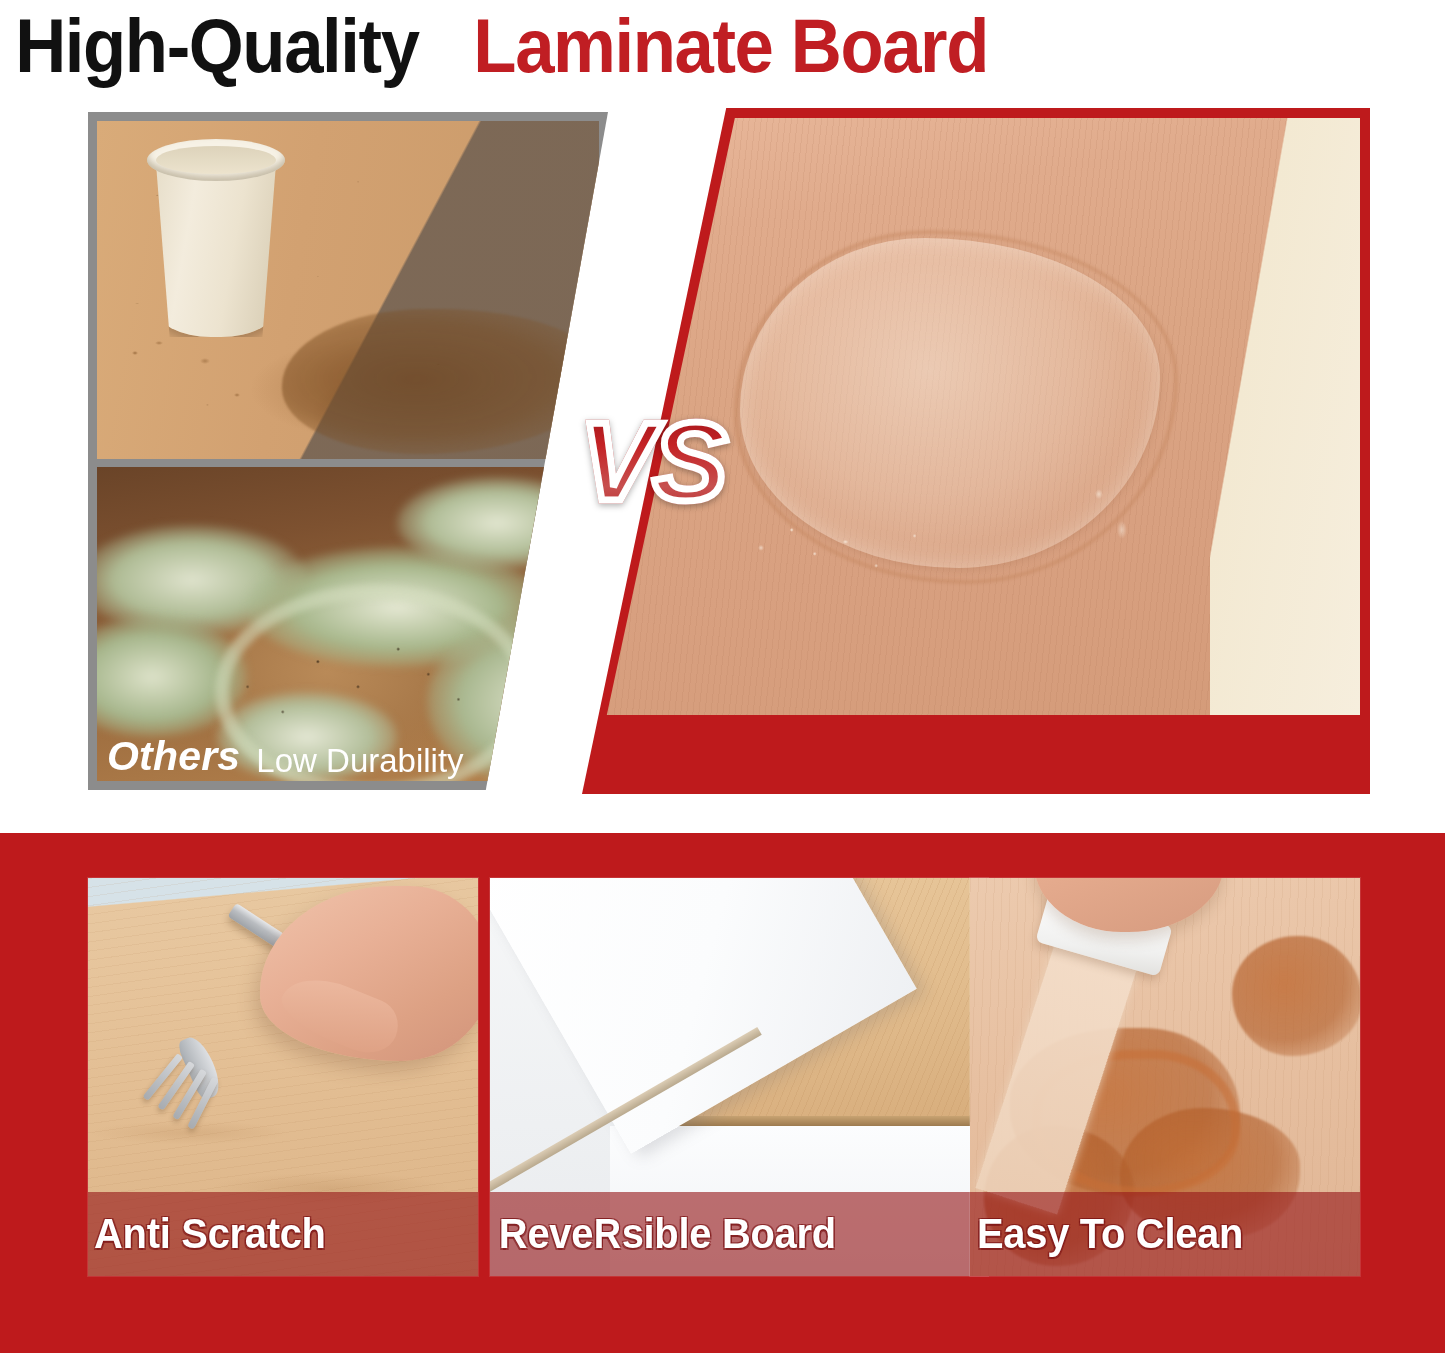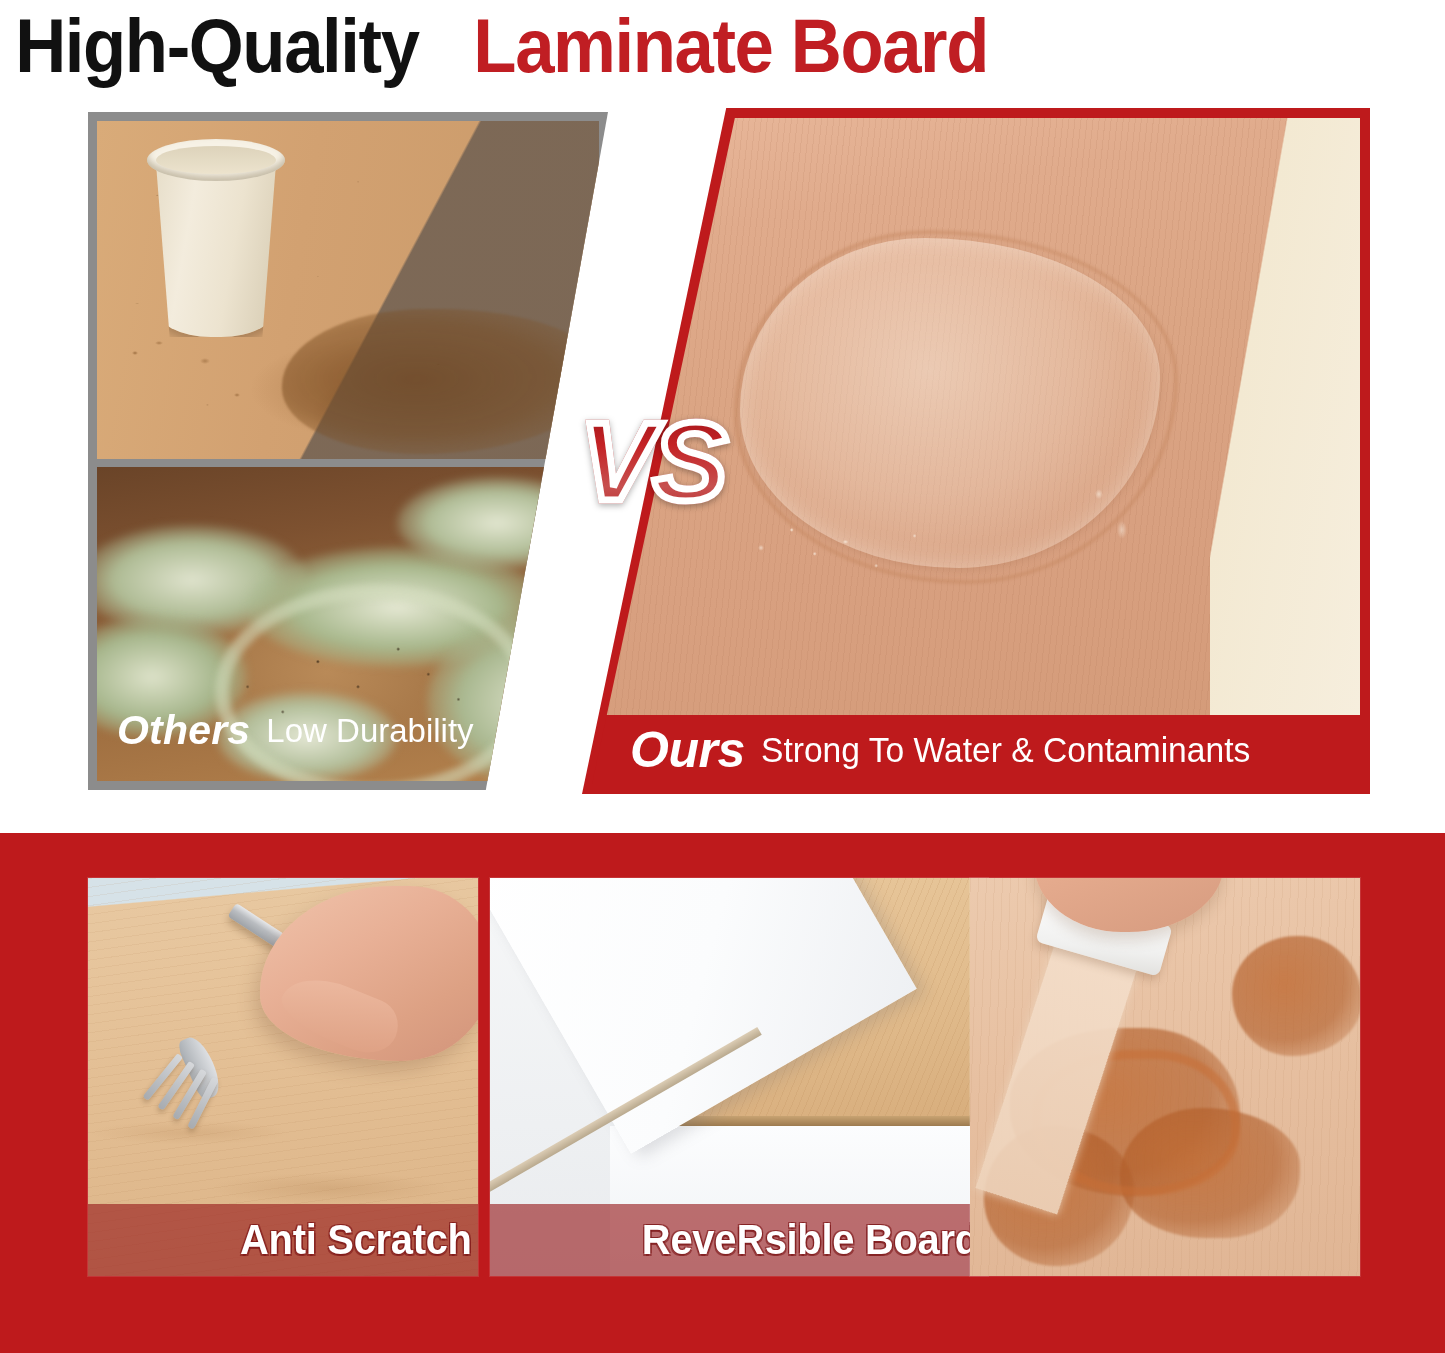--- a/index.html
+++ b/index.html
@@ -156,24 +156,24 @@
       radial-gradient(2px 2px at 44% 62%, rgba(40,26,12,.8), transparent),
       radial-gradient(2px 2px at 52% 70%, rgba(40,26,12,.7), transparent),
       radial-gradient(2px 2px at 60% 58%, rgba(40,26,12,.75), transparent),
       radial-gradient(2px 2px at 66% 66%, rgba(40,26,12,.6), transparent),
       radial-gradient(2px 2px at 37% 78%, rgba(40,26,12,.65), transparent),
       radial-gradient(2px 2px at 72% 74%, rgba(40,26,12,.6), transparent),
       radial-gradient(2px 2px at 30% 70%, rgba(40,26,12,.55), transparent);
   }
   .left-caption {
     position: absolute;
-    left: 0; bottom: 15px;
+    left: 0; bottom: 4px;
     width: 502px; height: 72px;
-    display: flex; align-items: center;
-    padding-left: 20px;
+    display: flex; align-items: flex-end;
+    padding-left: 10px;
     box-sizing: border-box;
     white-space: nowrap;
   }
   .cap-strong-others {
     font-size: 41px; font-weight: 700; font-style: italic;
     color: #ffffff; letter-spacing: .2px; line-height: 1;
   }
   .cap-sub-others {
     font-size: 33px; font-weight: 400; color: #ffffff;
     margin-left: 16px; line-height: 1;
@@ -306,22 +306,22 @@
     box-shadow: 0 0 0 1px rgba(255,255,255,.12);
   }
   .feat-1 { left: 88px;  width: 390px; }
   .feat-2 { left: 490px; width: 470px; padding-left: 28px; }
   .feat-3 { left: 970px; width: 390px; }
 
   .feat-label {
     position: absolute;
     left: 0; bottom: 0;
     width: 100%;
-    height: 72px;
-    display: flex; align-items: center; justify-content: flex-end;
+    height: 84px;
+    display: flex; align-items: center; justify-content: flex-start;
     background: rgba(150,24,26,.62);
     box-sizing: border-box;
   }
   .feat-label span {
     font-family: "Liberation Sans Narrow", "Liberation Sans", sans-serif;
     font-size: 42px; font-weight: 700; color: #ffffff;
     letter-spacing: -.3px; white-space: nowrap;
     transform: scaleX(.95);
     text-shadow:
       -1.5px -1.5px 0 rgba(120,16,18,.55),
@@ -522,24 +522,20 @@
   <div class="right-panel">
     <div class="right-inner">
 
       <div class="photo-water">
         <div class="water-pool"></div>
         <div class="water-edge"></div>
         <div class="water-drips"></div>
         <div class="board-edge-face"></div>
       </div>
 
-      <div class="right-caption">
-        <span class="cap-strong-ours">Ours</span>
-        <span class="cap-sub-ours">Strong To Water &amp; Contaminants</span>
-      </div>
 
     </div>
   </div>
 
   <div class="vs-badge">VS</div>
 
 </div>
 
 <div id="features">
 
@@ -582,15 +578,18 @@
       <div class="sauce s4"></div>
       <div class="sauce-ring"></div>
       <div class="wipe-stripe"></div>
       <div class="cloth"></div>
       <div class="hand-3">
         
         
         
       </div>
     </div>
+    <div class="feat-label">
+      <span>Easy To Clean</span>
+    </div>
   </div>
 
 </div>
 
 </body></html>

